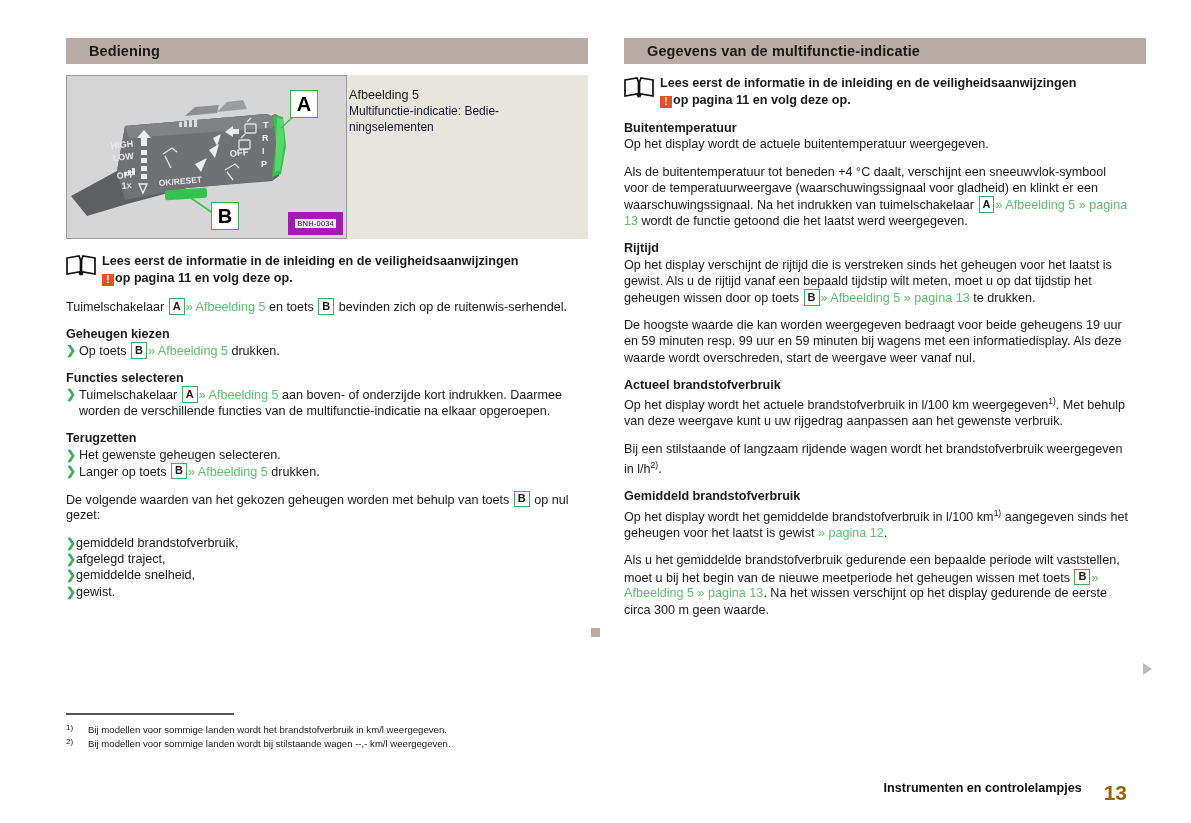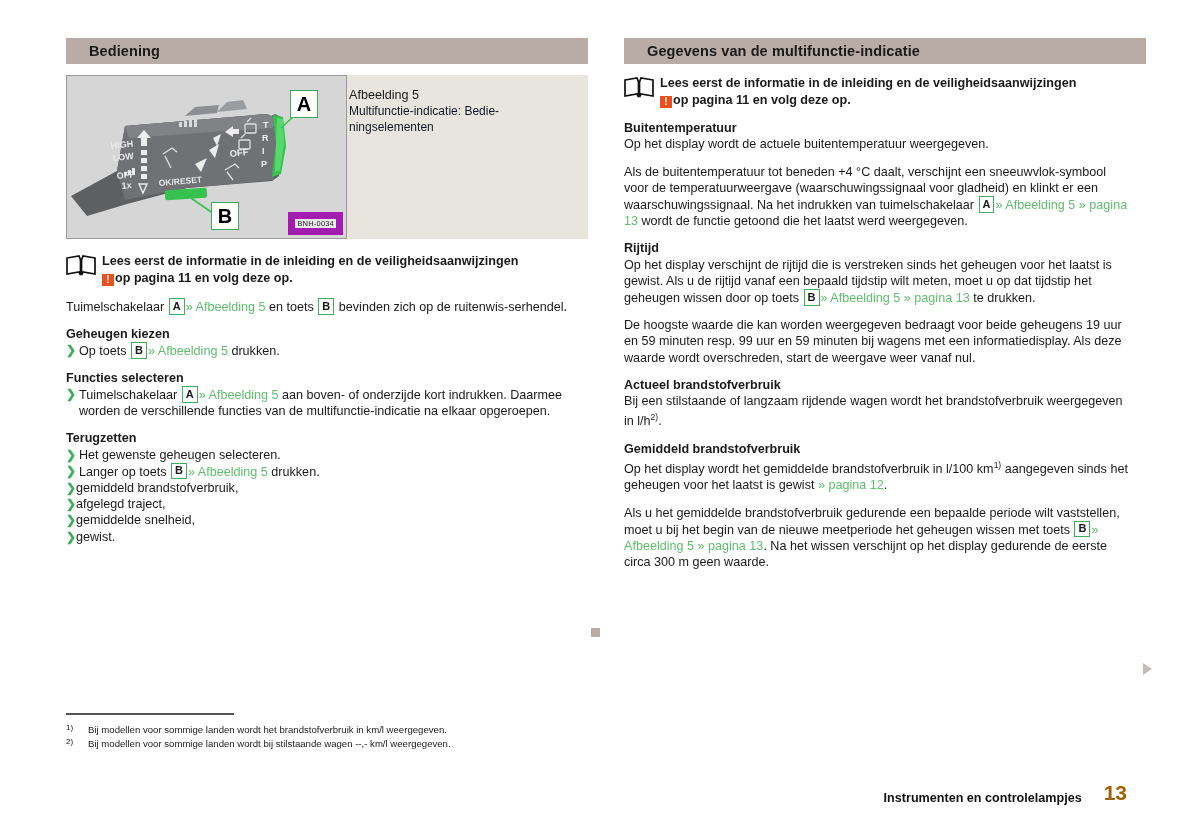--- a/index.html
+++ b/index.html
@@ -234,21 +234,21 @@
     left: 0; top: -2px;
     font-size: 8px;
   }
 
   
   .footer {
     position: absolute;
     right: 64px;
     bottom: 18px;
     display: flex;
-    align-items: flex-end;
+    align-items: flex-start;
   }
   .footer .chapter {
     font-size: 12.6px;
     font-weight: bold;
     color: #111;
     margin-right: 22px;
   }
   .footer .pageno {
     font-size: 21px;
     font-weight: bold;
@@ -378,20 +378,21 @@
     <ul class="arrow">
       <li><span class="chev">❯</span><span>Tuimelschakelaar </span><span class="key">A</span><span class="lnk">» Afbeelding 5</span><span> aan boven- of onderzijde kort indrukken. Daarmee worden de verschillende functies van de multifunctie-indicatie na elkaar opgeroepen.</span></li>
     </ul>
 
     <h4 class="sub">Terugzetten</h4>
     <ul class="arrow">
       <li><span class="chev">❯</span><span>Het gewenste geheugen selecteren.</span></li>
       <li><span class="chev">❯</span><span>Langer op toets </span><span class="key">B</span><span class="lnk">» Afbeelding 5</span><span> drukken.</span></li>
     </ul>
 
+    <p class="body" style="margin-top:11px;"><span>De volgende waarden van het gekozen geheugen worden met behulp van toets </span><span class="key">B</span><span> op nul gezet:</span></p>
 
     <ul class="arrow tightlist">
       <li><span class="chev">❯</span><span>gemiddeld brandstofverbruik,</span></li>
       <li><span class="chev">❯</span><span>afgelegd traject,</span></li>
       <li><span class="chev">❯</span><span>gemiddelde snelheid,</span></li>
       <li><span class="chev">❯</span><span>gewist.</span></li>
     </ul>
   </div>
 
   <div class="col col-right">
@@ -415,20 +416,21 @@
 
     <h4 class="sub first">Buitentemperatuur</h4>
     <p class="body">Op het display wordt de actuele buitentemperatuur weergegeven.</p>
     <p class="body"><span>Als de buitentemperatuur tot beneden +4 °C daalt, verschijnt een sneeuwvlok-symbool voor de temperatuurweergave (waarschuwingssignaal voor gladheid) en klinkt er een waarschuwingssignaal. Na het indrukken van tuimelschakelaar </span><span class="key">A</span><span class="lnk">» Afbeelding 5</span><span class="lnk">&nbsp;</span><span class="lnk">» pagina 13</span><span> wordt de functie getoond die het laatst werd weergegeven.</span></p>
 
     <h4 class="sub">Rijtijd</h4>
     <p class="body"><span>Op het display verschijnt de rijtijd die is verstreken sinds het geheugen voor het laatst is gewist. Als u de rijtijd vanaf een bepaald tijdstip wilt meten, moet u op dat tijdstip het geheugen wissen door op toets </span><span class="key">B</span><span class="lnk">» Afbeelding 5</span><span class="lnk">&nbsp;</span><span class="lnk">» pagina 13</span><span> te drukken.</span></p>
     <p class="body">De hoogste waarde die kan worden weergegeven bedraagt voor beide geheugens 19 uur en 59 minuten resp. 99 uur en 59 minuten bij wagens met een informatiedisplay. Als deze waarde wordt overschreden, start de weergave weer vanaf nul.</p>
 
     <h4 class="sub">Actueel brandstofverbruik</h4>
+    <p class="body"><span>Op het display wordt het actuele brandstofverbruik in l/100 km weergegeven</span><sup class="fn">1)</sup><span>. Met behulp van deze weergave kunt u uw rijgedrag aanpassen aan het gewenste verbruik.</span></p>
     <p class="body"><span>Bij een stilstaande of langzaam rijdende wagen wordt het brandstofverbruik weergegeven in l/h</span><sup class="fn">2)</sup><span>.</span></p>
 
     <h4 class="sub">Gemiddeld brandstofverbruik</h4>
     <p class="body"><span>Op het display wordt het gemiddelde brandstofverbruik in l/100 km</span><sup class="fn">1)</sup><span> aangegeven sinds het geheugen voor het laatst is gewist </span><span class="lnk">» pagina 12</span><span>.</span></p>
     <p class="body"><span>Als u het gemiddelde brandstofverbruik gedurende een bepaalde periode wilt vaststellen, moet u bij het begin van de nieuwe meetperiode het geheugen wissen met toets </span><span class="key">B</span><span class="lnk">» Afbeelding 5</span><span class="lnk">&nbsp;</span><span class="lnk">» pagina 13</span><span>. Na het wissen verschijnt op het display gedurende de eerste circa 300 m geen waarde.</span></p>
   </div>
 
   <div class="mark-square"></div>
   <div class="mark-arrow"></div>
 

